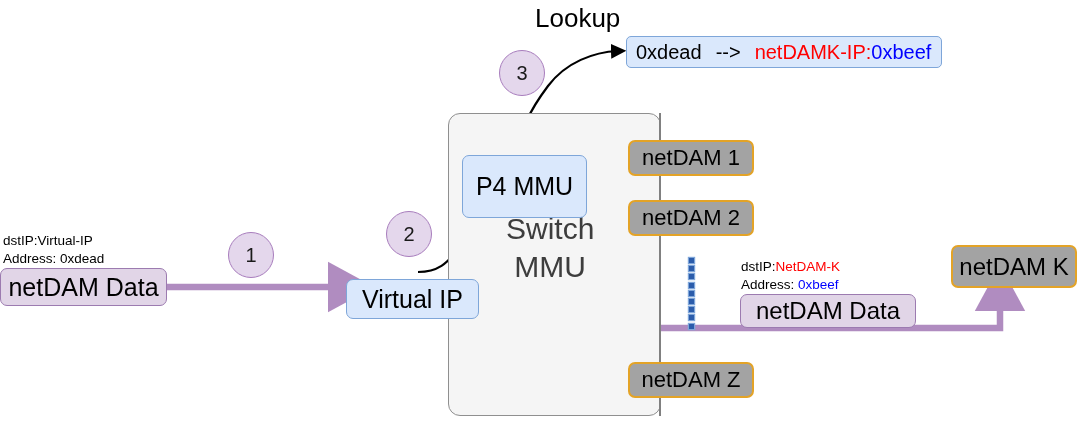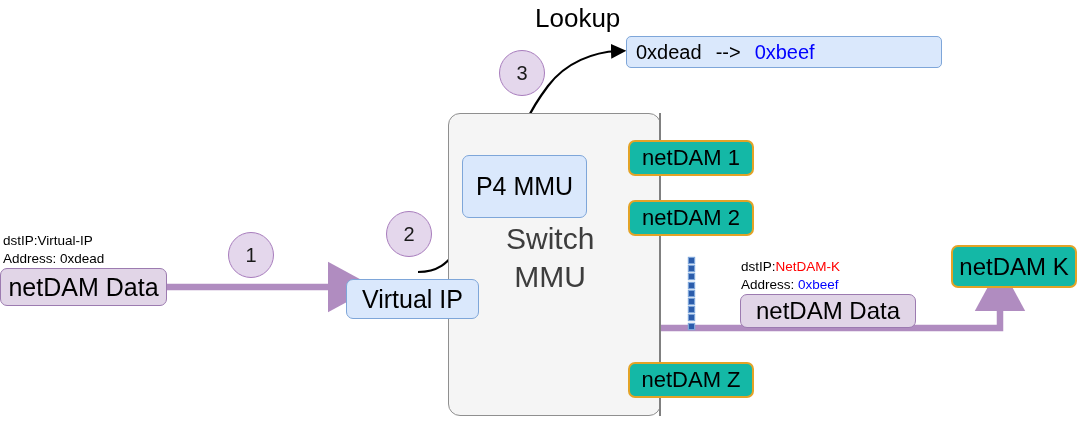--- a/index.html
+++ b/index.html
@@ -41,21 +41,21 @@
   }
 
   
   .blue {
     background: #dae8fc;
     border: 1.4px solid #7ea6d9;
     color: #000000;
   }
   
   .orange {
-    background: #14b8a6;
+    background: #a3a3a3;
     border: 2px solid #e3a327;
     color: #000000;
   }
   
   .purple {
     background: #e1d5e7;
     border: 1.8px solid #9c7bb0;
     color: #000000;
   }
 
@@ -151,21 +151,21 @@
 
     <path d="M418,272 C448,272 452,252 470,238 C480,230 488,222 492,213" fill="none" stroke="#000000" stroke-width="2.2" marker-end="url(#arrowBlack)"></path>
 
     <path d="M520,158 C518,132 530,110 548,86 C566,62 594,52 618,51" fill="none" stroke="#000000" stroke-width="2.2" marker-end="url(#arrowBlack)"></path>
   </svg>
 
   <div class="abs container-box" style="left:448px; top:113px; width:213px; height:303px;"></div>
 
   <div class="rail" style="left:659px; top:113px; height:303px;"></div>
 
-  <div class="switch-mmu-label" style="left:506px; top:220px;">
+  <div class="switch-mmu-label" style="left:506px; top:210px;">
     <div>Switch</div>
     <div>MMU</div>
   </div>
 
   <div class="node blue" style="left:462px; top:155px; width:125px; height:63px; font-size:25px;justify-content:center;">
     <span>P4  MMU</span>
   </div>
 
   <div class="node blue" style="left:346px; top:268px; width:133px; height:40px; font-size:25px;margin-top:11px;">
     <span>Virtual IP</span>
@@ -181,20 +181,21 @@
     <span>3</span>
   </div>
 
   <div class="text-label" style="left:535px; top:4px; font-size:26px;">Lookup</div>
 
   <div class="node blue" style="left:626px; top:36px; width:316px; height:32px;
               font-size:20px; justify-content:flex-start; padding-left:9px;
               border-radius:5px;">
     <span class="lk-black">0xdead</span>
     <span class="lk-black" style="padding:0 14px;">--&gt;</span>
+    <span class="lk-red">netDAMK-IP:</span>
     <span class="lk-blue">0xbeef</span>
   </div>
 
   <div class="node orange" style="left:628px; top:140px; width:126px; height:36px; font-size:22px;">
     <span>netDAM 1</span>
   </div>
   <div class="node orange" style="left:628px; top:200px; width:126px; height:36px; font-size:22px;justify-content:center;">
     <span>netDAM 2</span>
   </div>
   <div class="node orange" style="left:628px; top:362px; width:126px; height:36px; font-size:22px;">

